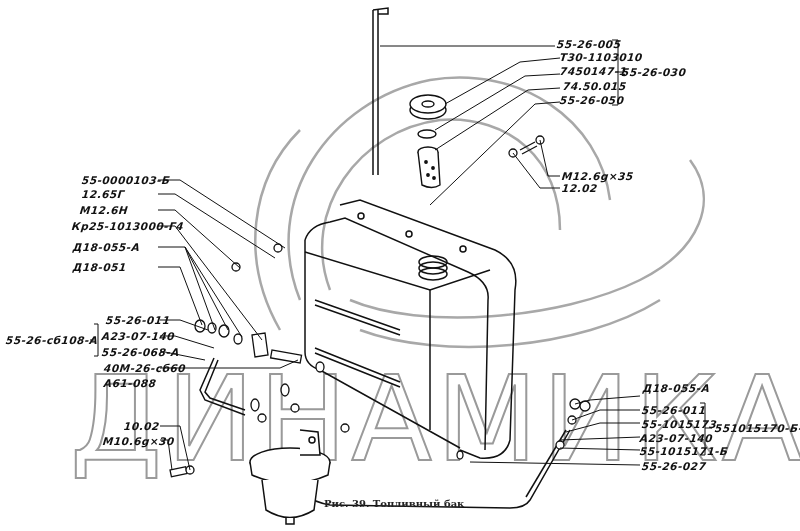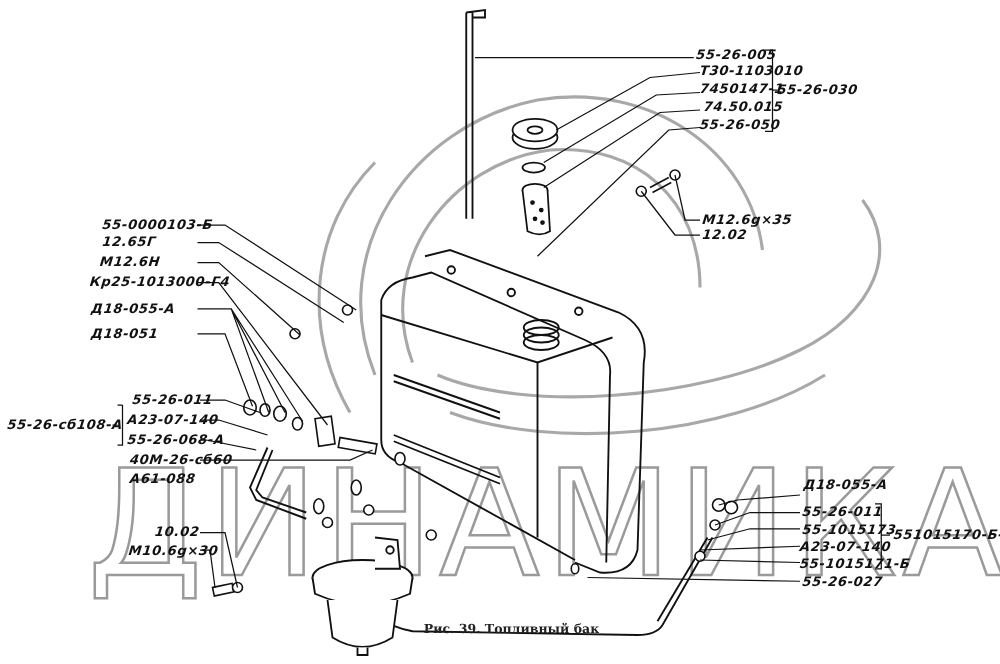--- a/index.html
+++ b/index.html
@@ -1,19 +1,19 @@
 <!DOCTYPE html>
 <html><head>
 <meta charset="utf-8">
 <style>
   html, body { margin: 0; padding: 0; background: #ffffff; }
   body { width: 800px; height: 531px; overflow: hidden; position: relative; font-family: "DejaVu Sans", sans-serif; }
   #stage { position: absolute; left: 0; top: 0; width: 800px; height: 531px; }
   .lbl { position: absolute; font-family: "DejaVu Sans", sans-serif; font-style: italic; font-weight: bold; font-size: 10.5px; color: #111; white-space: nowrap; letter-spacing: 0.5px; transform: skewX(-6deg); line-height: 12px; }
-  .caption { position: absolute; left: 339px; top: 498px; font-family: "DejaVu Serif", serif; font-weight: bold; font-size: 10px; color: #222; white-space: nowrap; }
+  .caption { position: absolute; left: 324px; top: 498px; font-family: "DejaVu Serif", serif; font-weight: bold; font-size: 10px; color: #222; white-space: nowrap; }
   .wm { position: absolute; left: 70px; top: 360px; font-family: "DejaVu Sans", sans-serif; font-size: 118px; color: transparent; -webkit-text-stroke: 2px #9a9a9a; letter-spacing: 4px; white-space: nowrap; line-height: 1; }
   svg { position: absolute; left: 0; top: 0; }
 </style>
 </head>
 <body>
 
 <div id="stage">
 
   <div class="wm">ДИНАМИКА76</div>
 

